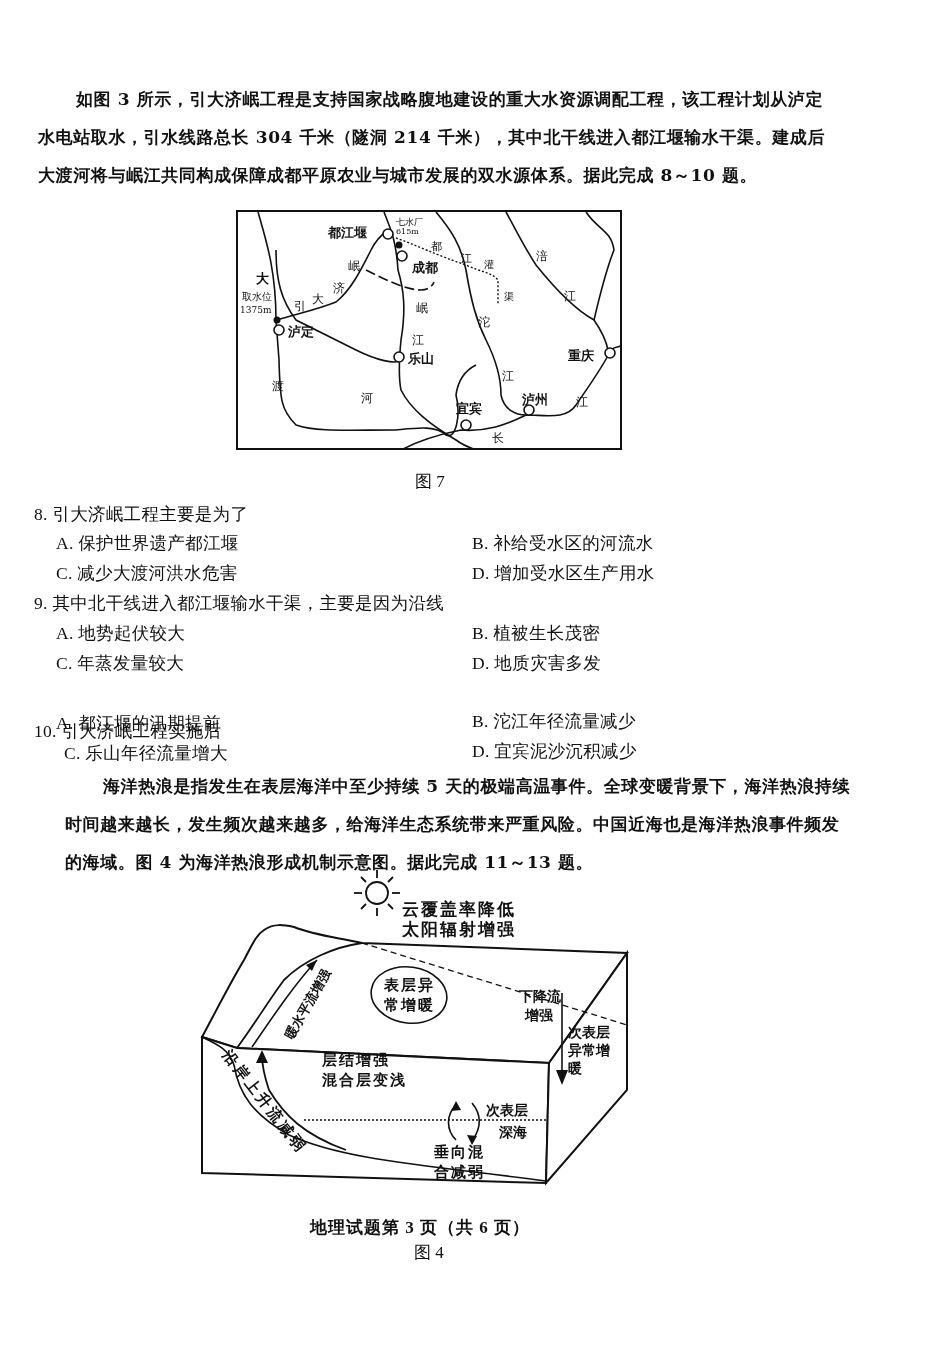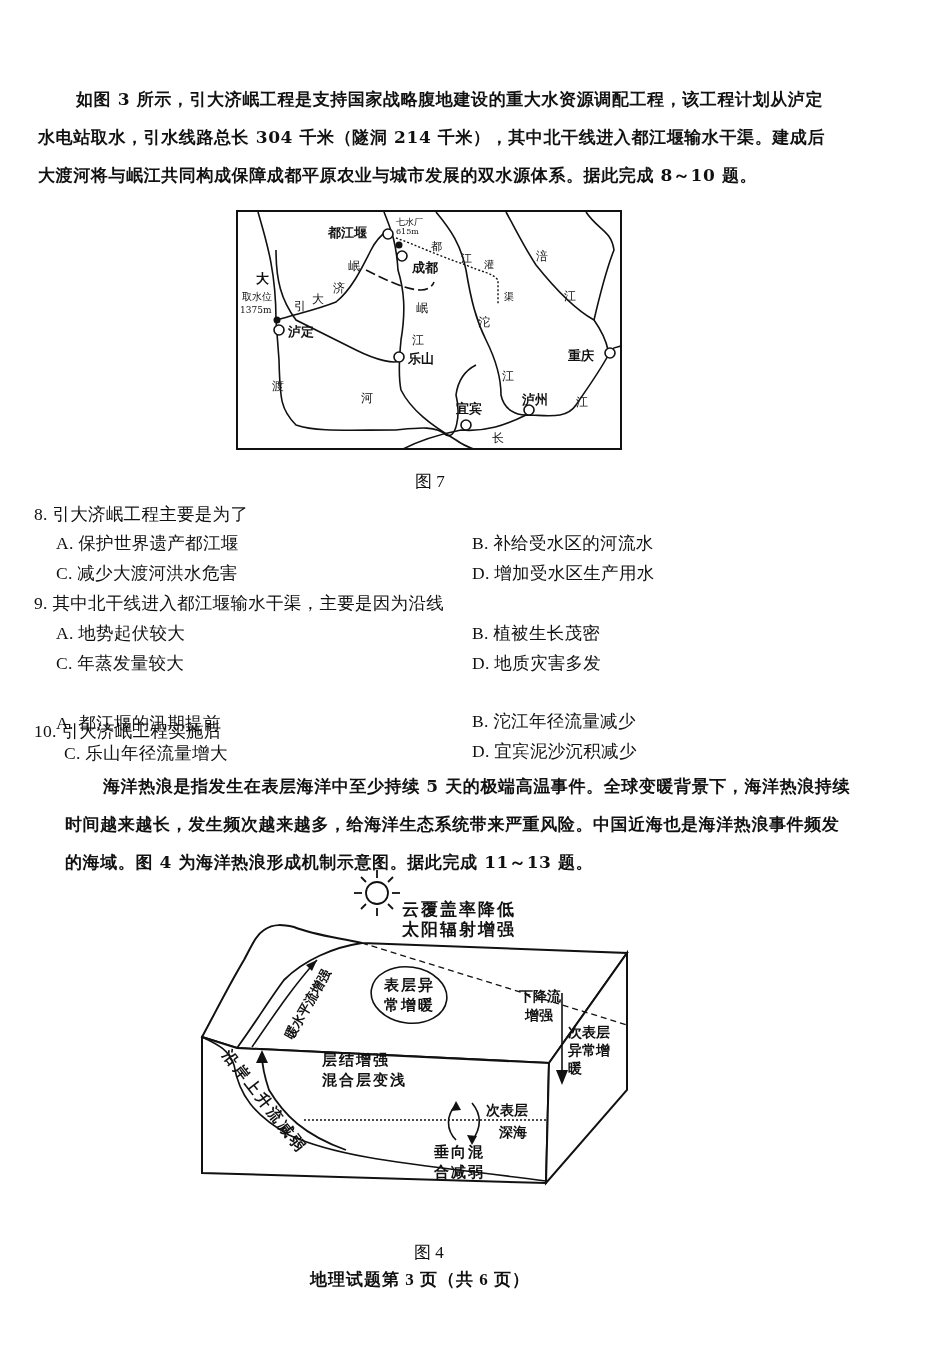--- a/index.html
+++ b/index.html
@@ -166,13 +166,13 @@
   <text x="128" y="220" font-size="15" font-weight="bold" letter-spacing="2">混合层变浅</text>
   <text x="0" y="0" font-size="15" font-weight="bold" letter-spacing="3" transform="translate(28 190) rotate(52)">沿岸上升流减弱</text>
   <text x="292" y="250" font-size="14" font-weight="bold">次表层</text>
   <text x="305" y="272" font-size="14" font-weight="bold">深海</text>
   <text x="240" y="292" font-size="15" font-weight="bold" letter-spacing="2">垂向混</text>
   <text x="240" y="312" font-size="15" font-weight="bold" letter-spacing="2">合减弱</text>
 </svg>
 </div>
 <div class="cap" style="left:414px; top:1241px;">图 4</div>
 
-<div class="cap" style="left:310px; top:1268px; font-weight:bold; letter-spacing:1px;font-family:Liberation Serif, serif;">地理试题第 3 页（共 6 页）</div>
+<div class="cap" style="left:310px; top:1216px; font-weight:bold; letter-spacing:1px;font-family:Liberation Serif, serif;">地理试题第 3 页（共 6 页）</div>
 
 </body></html>

